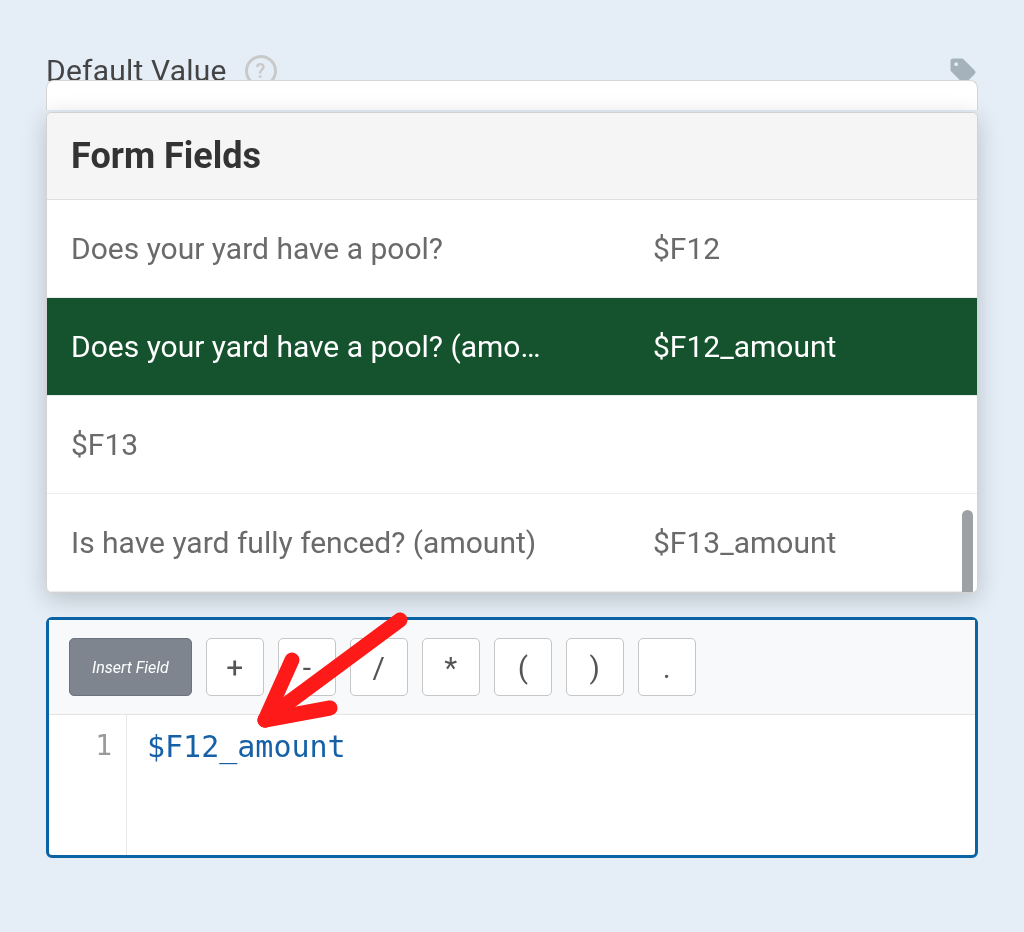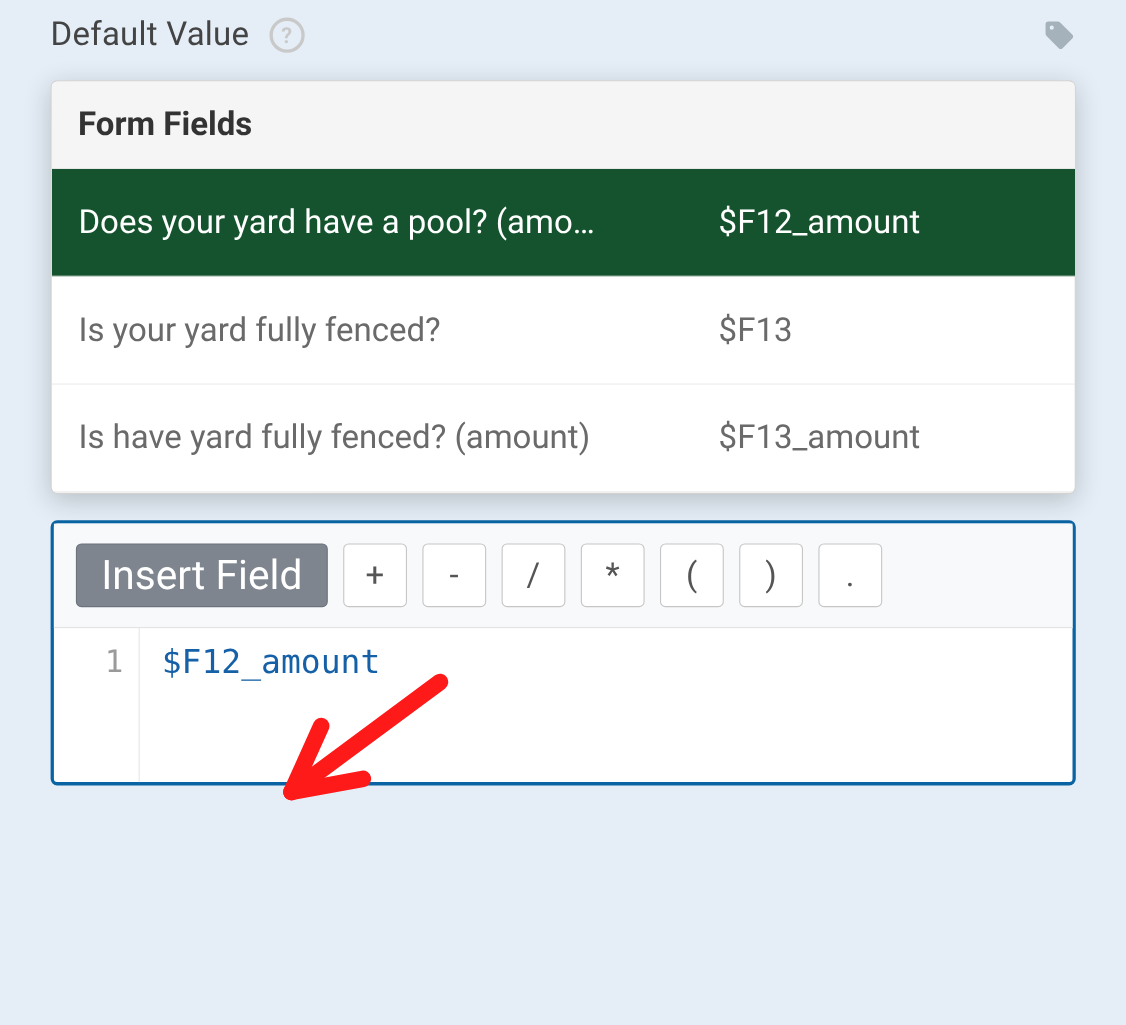--- a/index.html
+++ b/index.html
@@ -13,20 +13,21 @@
   .wrap {
     padding: 14px 46px 0 46px;
     position: relative;
   }
 
   .header-row {
     display: flex;
     align-items: center;
     justify-content: space-between;
     margin-bottom: 24px;
+    margin-top: 39px;
   }
   .header-left {
     display: flex;
     align-items: center;
     gap: 18px;
   }
   .header-title {
     font-size: 30px;
     color: #444444;
     letter-spacing: 0.2px;
@@ -67,21 +68,21 @@
     border: 1px solid #d2d2d2;
     border-radius: 6px;
     box-shadow: 0 6px 24px rgba(0,0,0,0.20);
     overflow: hidden;
     margin-top: 0;
   }
   .dropdown-header {
     background: #f5f5f5;
     border-bottom: 1px solid #e0e0e0;
     padding: 22px 24px;
-    font-size: 30px;
+    font-size: 36px;
     font-weight: 700;
     color: #333;
   }
   .dropdown-list {
     max-height: 459px;
     overflow-y: auto;
     position: relative;
   }
   .dropdown-item {
     display: flex;
@@ -145,22 +146,23 @@
     font-size: 30px;
     color: #555;
     cursor: pointer;
     user-select: none;
   }
   .btn.primary {
     background: #7e858f;
     border-color: #6c737c;
     color: #fff;
     padding: 0 22px;
-    font-size: 37px;
+    font-size: 16px;
     cursor: pointer;
+    font-style: italic;
   }
   .btn.op { width: 58px; }
 
   .code-area {
     display: flex;
     min-height: 140px;
   }
   .gutter {
     width: 78px;
     text-align: right;
@@ -204,26 +206,29 @@
       </span>
     </div>
   </div>
 
   <div class="field-edge"></div>
 
   <div class="dropdown">
     <div class="dropdown-header">Form Fields</div>
     <div class="dropdown-list" id="dropdown-list">
 
+      <div class="dropdown-item">
+          <div class="col-label">Does your yard have a pool?</div>
+          <div class="col-token">$F12</div>
+        </div>
         <div class="dropdown-item selected">
           <div class="col-label">Does your yard have a pool? (amo…</div>
           <div class="col-token">$F12_amount</div>
         </div>
         <div class="dropdown-item">
-          <div class="col-label">Is your yard fully fenced?</div>
           <div class="col-token">$F13</div>
         </div>
         <div class="dropdown-item">
           <div class="col-label">Is have yard fully fenced? (amount)</div>
           <div class="col-token">$F13_amount</div>
         </div>
         <div class="scrollbar"></div>
     </div>
   </div>
 

